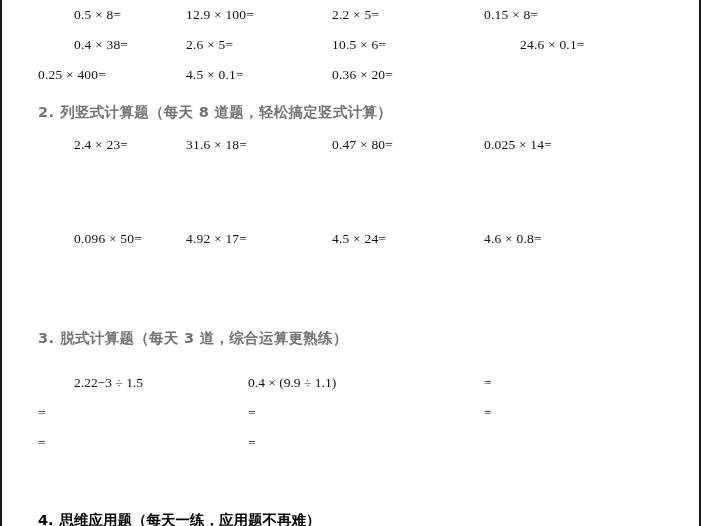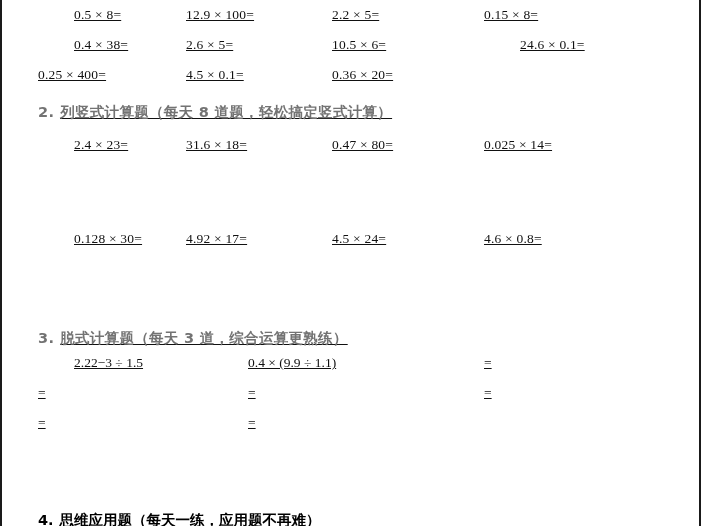--- a/index.html
+++ b/index.html
@@ -25,21 +25,20 @@
     background: #ffffff;
   }
   .inner {
     position: absolute;
     left: 0;
     top: 0;
     right: 0;
     bottom: 0;
     padding: 0 26px 12px 36px;
     box-sizing: border-box;
-    text-decoration: underline;
   }
 
   
   .grid4 {
     display: grid;
     grid-template-columns: 148px 146px 152px auto;
     row-gap: 0;
   }
   .grid4 .cell {
     font-size: 13.5px;
@@ -68,20 +67,21 @@
   .sp-h8  { height: 8px; }
 
   
   .work-space { height: 64px; }
   .work-space2 { height: 74px; }
 
   
   .grid3 {
     display: grid;
     grid-template-columns: 210px 200px auto;
+    margin-top: 20px;
   }
   .grid3 .cell {
     font-size: 13.5px;
     line-height: 30px;
     white-space: nowrap;
   }
   .eqline {
     font-size: 13.5px;
     line-height: 30px;
   }
@@ -132,21 +132,21 @@
     <div class="grid4">
       <div class="cell pad-left">2.4 × 23=</div>
       <div class="cell">31.6 × 18=</div>
       <div class="cell">0.47 × 80=</div>
       <div class="cell">0.025 × 14=</div>
     </div>
 
     <div class="work-space"></div>
 
     <div class="grid4">
-      <div class="cell pad-left">0.128 × 30=</div>
+      <div class="cell pad-left">0.096 × 50=</div>
       <div class="cell">4.92 × 17=</div>
       <div class="cell">4.5 × 24=</div>
       <div class="cell">4.6 × 0.8=</div>
     </div>
 
     <div class="work-space2"></div>
 
     <div class="section-head">
       <span class="sec-num">3.</span><span>脱式计算题（每天 3 道，综合运算更熟练）</span>
     </div>

